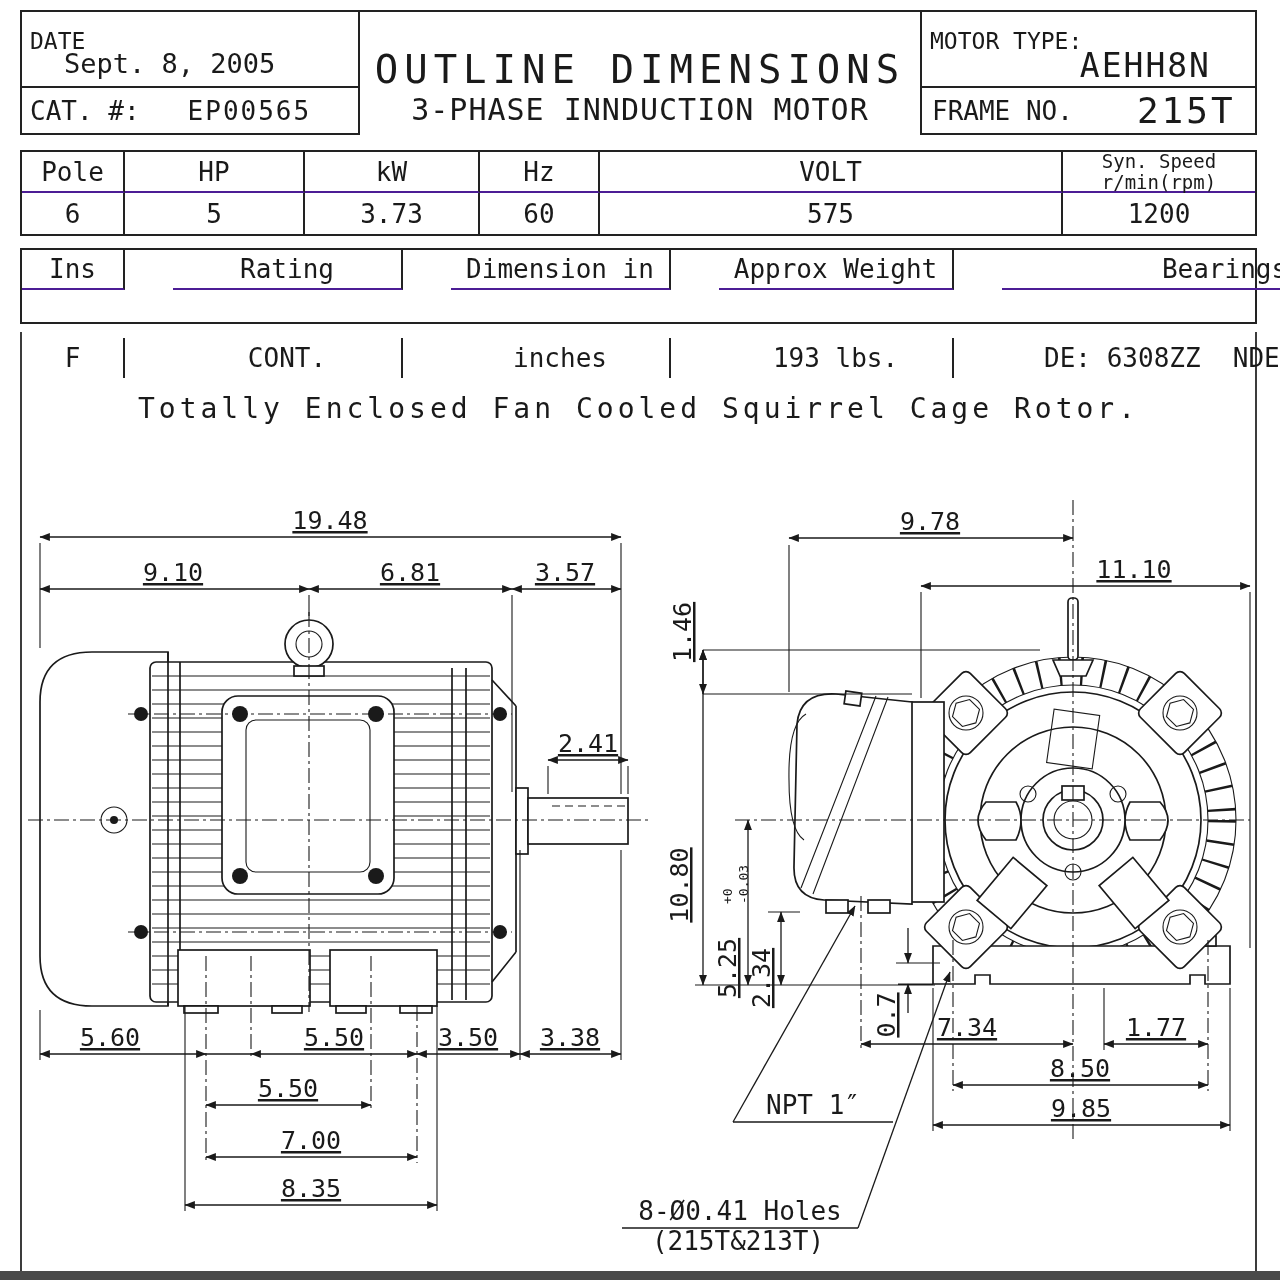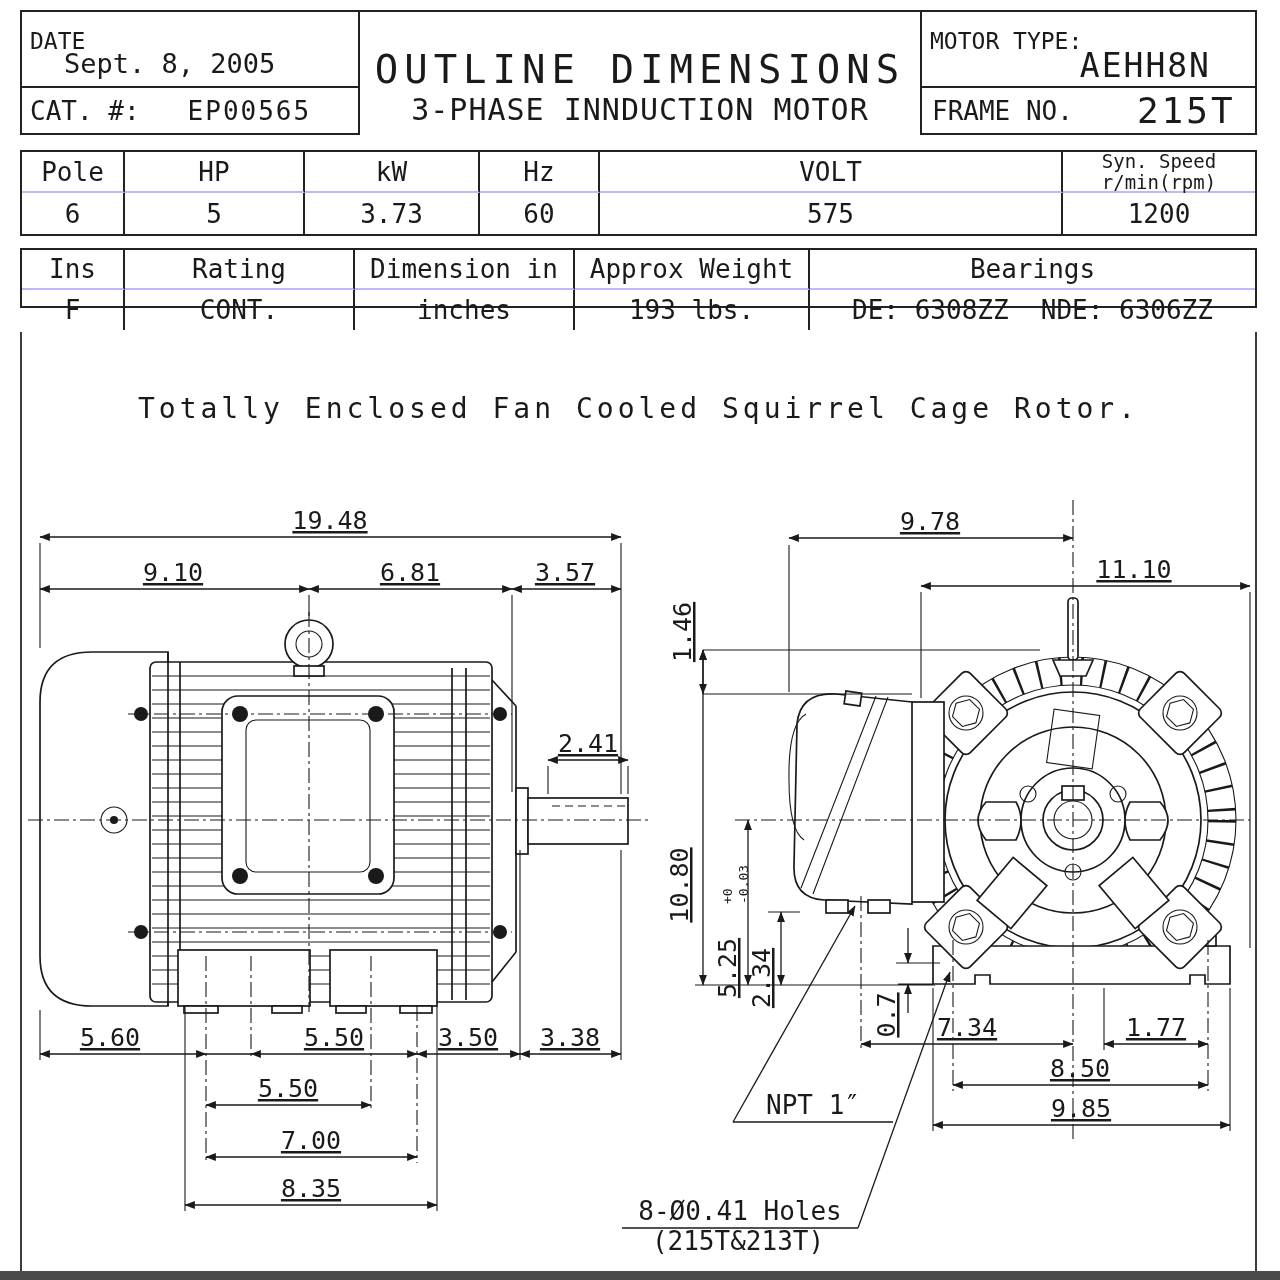--- a/index.html
+++ b/index.html
@@ -20,21 +20,21 @@
   .t2{font-size:30px;letter-spacing:1px;white-space:nowrap;margin-top:0;}
   .mtv{position:absolute;right:44px;top:34px;font-size:33px;letter-spacing:2px;}
   .hrow2f{box-sizing:border-box;height:45px;display:flex;align-items:center;padding:0 10px;}
   .frv{font-size:36px;margin-left:64px;letter-spacing:3px;}
   .frl{font-size:26px;}
   
   .grid{display:grid;border:2px solid #222;background:#fff;}
   .cell{box-sizing:border-box;display:flex;align-items:center;justify-content:center;
         font-size:26px;border-right:2px solid #222;white-space:pre;}
   .cell.last{border-right:none;}
-  .cell.hc{border-bottom:2px solid #c4b5fd;}
+  .cell.hc{border-bottom:2px solid #4c1d95;}
   .syncell{flex-direction:column;font-size:19px;line-height:1.08;justify-content:center;}
   .bearcell{justify-content:space-around;padding:0 26px;}
   .desc{display:flex;align-items:center;justify-content:center;font-size:28px;letter-spacing:4px;white-space:nowrap;}
   
   svg{position:absolute;left:0;top:0;}
   svg text{font-family:"DejaVu Sans Mono", monospace;fill:#1a1a1a;}
   .ln{stroke:#1a1a1a;stroke-width:1.7;fill:none;}
   .lnw{stroke:#1a1a1a;stroke-width:1.7;fill:#fff;}
   .thin{stroke:#1a1a1a;stroke-width:1.1;fill:none;}
   .dd{stroke:#1a1a1a;stroke-width:1.1;fill:none;stroke-dasharray:15 4 3 4;}
@@ -294,21 +294,21 @@
       <div>r/min(rpm)</div>
     </div>
     <div class="cell">6</div>
     <div class="cell">5</div>
     <div class="cell">3.73</div>
     <div class="cell">60</div>
     <div class="cell">575</div>
     <div class="cell last">1200</div>
   </div>
 
-  <div class="abs grid" style="left:20px;top:248px;width:1237px;height:60px;grid-template-columns:103px 230px 220px 235px 445px;grid-template-rows:40px 40px;">
+  <div class="abs grid" style="left:20px;top:248px;width:1237px;height:76px;grid-template-columns:103px 230px 220px 235px 445px;grid-template-rows:40px 40px;gap:48px;">
     <div class="cell hc">Ins</div>
     <div class="cell hc">Rating</div>
     <div class="cell hc">Dimension in</div>
     <div class="cell hc">Approx Weight</div>
     <div class="cell hc last">Bearings</div>
     <div class="cell">F</div>
     <div class="cell">CONT.</div>
     <div class="cell">inches</div>
     <div class="cell">193 lbs.</div>
     <div class="cell last bearcell">

